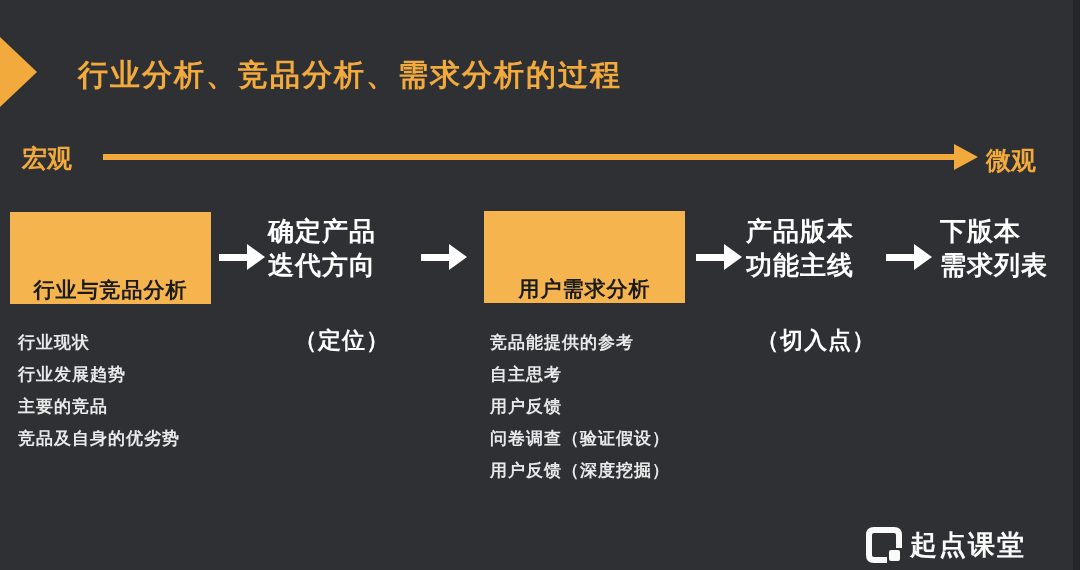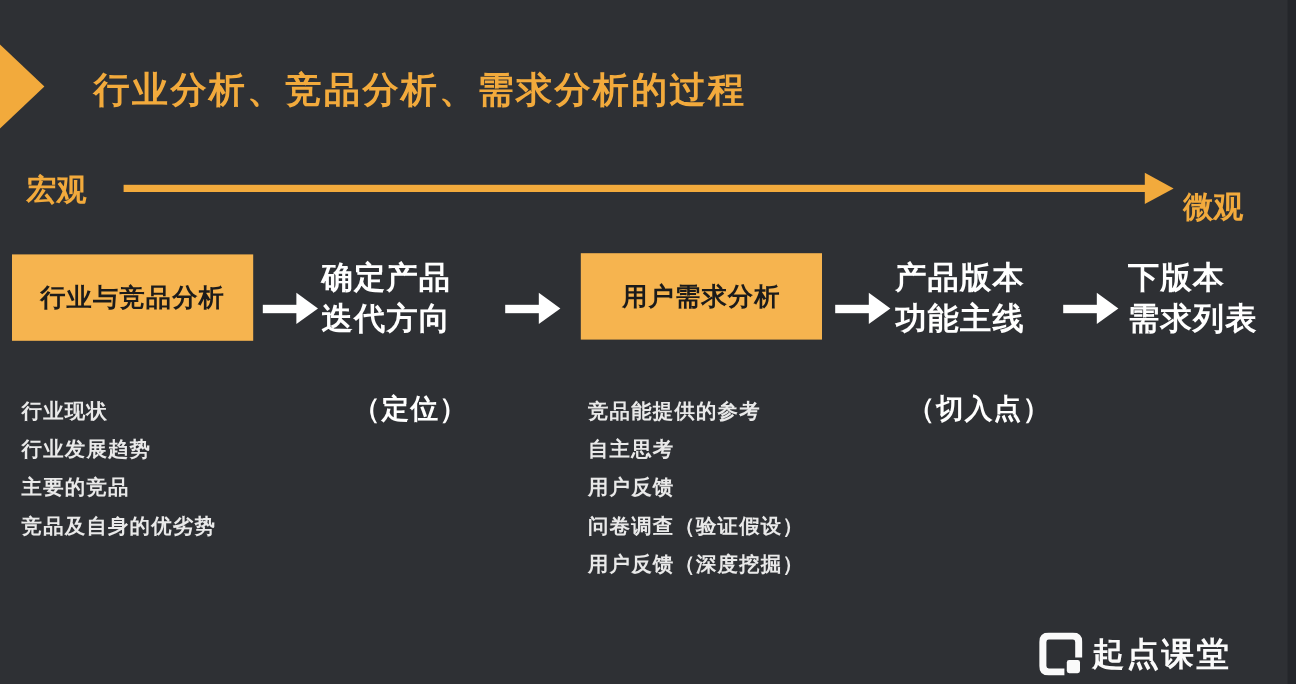--- a/index.html
+++ b/index.html
@@ -23,31 +23,31 @@
     border-top:35px solid transparent;border-bottom:35px solid transparent;
     border-left:37px solid var(--accent);
   }
   .title{
     position:absolute;left:75px;top:52px;margin:3px;
     font-size:30px;font-weight:bold;color:var(--accent);letter-spacing:2px;
   }
   
   .axis-label{position:absolute;font-size:25px;font-weight:bold;color:var(--accent);}
   .axis-left{left:22px;top:142px;}
-  .axis-right{left:986px;top:156px;}
+  .axis-right{left:986px;top:144px;}
   .axis-line{position:absolute;left:103px;top:154px;width:853px;height:6px;background:var(--accent);}
   .axis-head{
     position:absolute;left:954px;top:144px;width:0;height:0;
     border-top:13px solid transparent;border-bottom:13px solid transparent;
     border-left:24px solid var(--accent);
   }
   
   .flow-box{
-    position:absolute;width:201px;height:72px;background:var(--box);
-    display:flex;align-items:center;justify-content:center;
+    position:absolute;width:201px;height:92px;background:var(--box);
+    display:flex;align-items:flex-end;justify-content:center;
     color:#1B1B1B;font-size:21px;font-weight:bold;letter-spacing:1px;
   }
   .box1{left:10px;top:212px;}
   .box2{left:484px;top:211px;}
   .flow-text{
     position:absolute;top:214px;text-align:left;color:#FFFFFF;
     font-size:26px;font-weight:bold;line-height:34px;letter-spacing:1px;
   }
   .step2{left:268px;width:148px;}
   .step4{left:746px;width:140px;}

